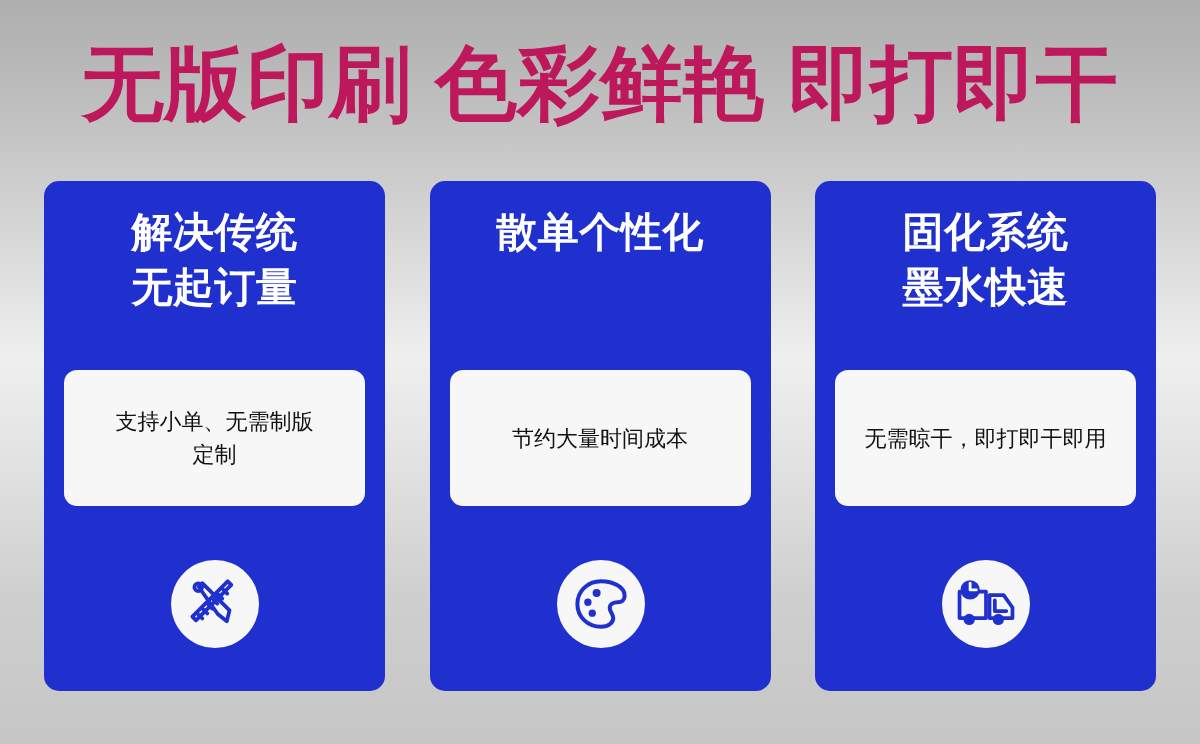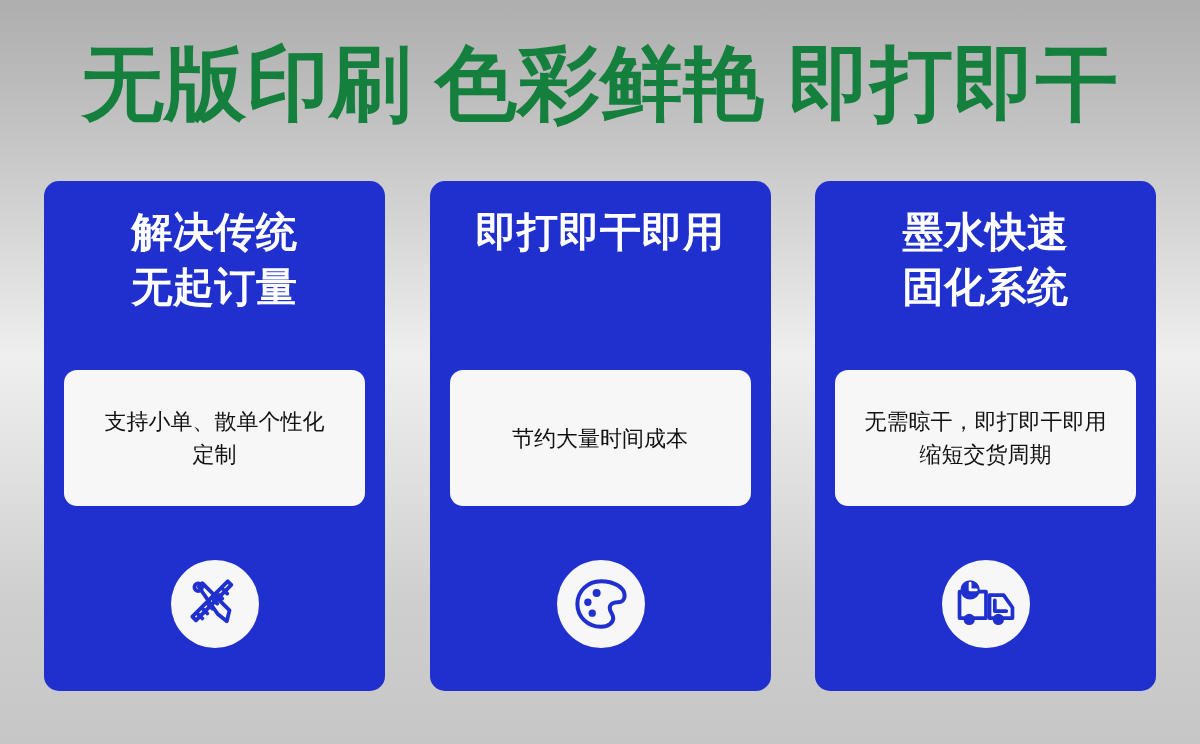--- a/index.html
+++ b/index.html
@@ -26,21 +26,21 @@
   
   .page-title {
     position:absolute;
     top:36px;
     left:0;
     width:1200px;
     text-align:center;
     font-size:82px;
     line-height:96px;
     font-weight:bold;
-    color:#15803d;
+    color:#be185d;
     letter-spacing:0.5px;
     white-space:nowrap;
   }
 
   
   .cards {
     position:absolute;
     top:181px;
     left:44px;
     width:1112px;
@@ -113,21 +113,21 @@
 <div class="page-title">无版印刷  色彩鲜艳  即打即干</div>
 
 <div class="cards">
 
   <div class="card">
     <div class="card-heading">
       <span>解决传统</span>
       <span>无起订量</span>
     </div>
     <div class="card-body">
-      <span>支持小单、散单个性化</span>
+      <span>支持小单、无需制版</span>
       <span>定制</span>
     </div>
     <div class="icon-circle">
       <span>
         <svg width="58" height="58" viewBox="0 0 64 64" fill="none" stroke="#1f30cf" stroke-width="4.2" stroke-linecap="round" stroke-linejoin="round">
 
           <path d="M7 46 L11 50 L50 11 L46 7 Z"></path>
           <path d="M13.5 43.5 L18 48"></path>
           <path d="M19 38 L23.5 42.5"></path>
           <path d="M24.5 32.5 L29 37"></path>
@@ -137,21 +137,21 @@
 
           <path d="M14 13 L18 9 L48 39 L45 51 L35 43 Z"></path>
           <circle cx="13.5" cy="13.5" r="4.2"></circle>
         </svg>
       </span>
     </div>
   </div>
 
   <div class="card">
     <div class="card-heading">
-      <span>即打即干即用</span>
+      <span>散单个性化</span>
     </div>
     <div class="card-body">
       <span>节约大量时间成本</span>
     </div>
     <div class="icon-circle">
       <span>
         <svg width="56" height="56" viewBox="0 0 64 64" fill="none" stroke="#1f30cf" stroke-width="4.6" stroke-linecap="round" stroke-linejoin="round">
           <path d="M32 6
                    C16.5 6 5 17.5 5 32
                    C5 46.5 16.5 58 32 58
@@ -163,26 +163,25 @@
           <circle cx="27" cy="19.5" r="4.6" fill="#1f30cf" stroke="none"></circle>
           <circle cx="17" cy="30" r="4.2" fill="#1f30cf" stroke="none"></circle>
           <circle cx="22" cy="42.5" r="4.2" fill="#1f30cf" stroke="none"></circle>
         </svg>
       </span>
     </div>
   </div>
 
   <div class="card">
     <div class="card-heading">
+      <span>固化系统</span>
       <span>墨水快速</span>
-      <span>固化系统</span>
     </div>
     <div class="card-body">
       <span>无需晾干，即打即干即用</span>
-      <span>缩短交货周期</span>
     </div>
     <div class="icon-circle">
       <span>
         <svg width="60" height="58" viewBox="0 0 68 60" fill="none" stroke="#1f30cf" stroke-width="4.2" stroke-linecap="round" stroke-linejoin="round">
 
           <path d="M4 16 L4 46 L34 46 L34 16 L22 16"></path>
 
           <path d="M38 20 L38 46 L64 46 L64 34 L54 20 Z"></path>
 
           <path d="M44 26 L44 38 L57 38"></path>

